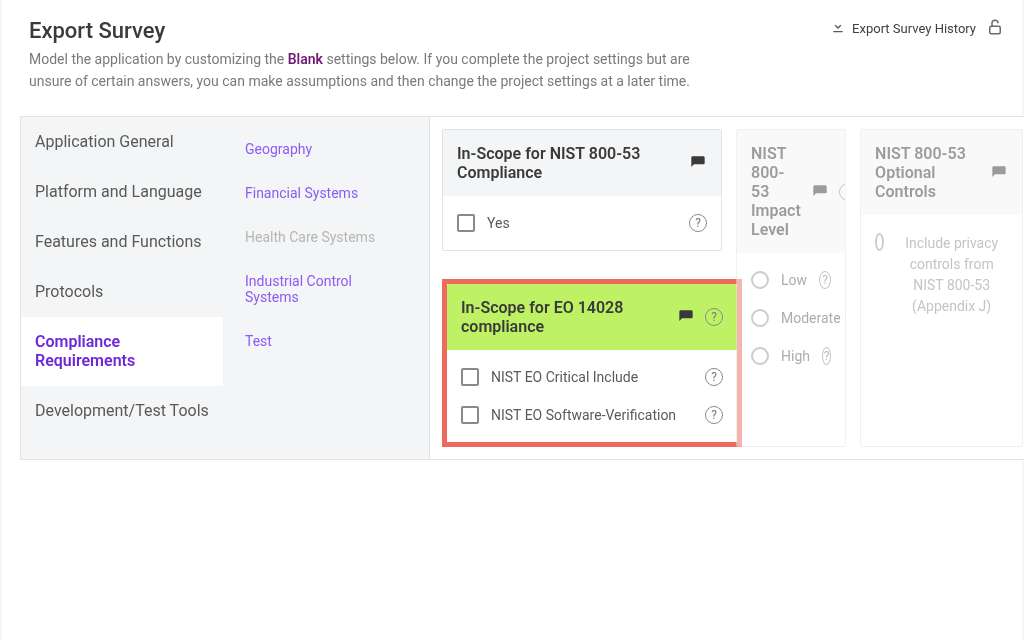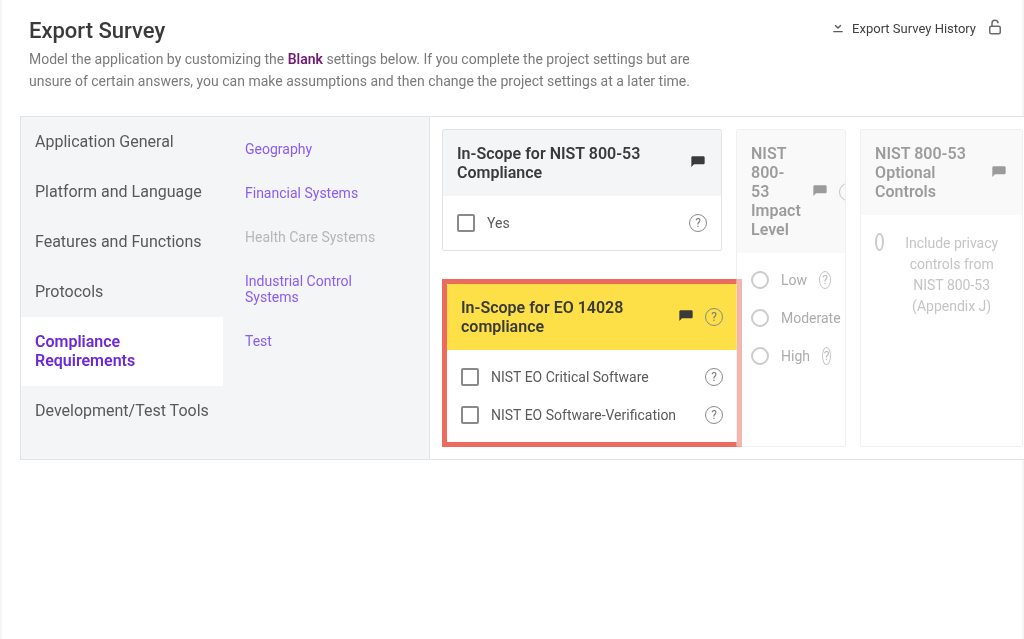--- a/index.html
+++ b/index.html
@@ -159,36 +159,36 @@
                   <span class="checkbox"></span>
                   <span class="option-label">Yes</span>
                 </div>
                 <span class="help-icon">?</span>
               </div>
             </div>
           </div>
 
           <div class="highlighted">
             <div class="card">
-              <div class="card-head" style="background:#fde047;">
+              <div class="card-head" style="background:#bef264;">
                 <div class="card-head-title">In-Scope for EO 14028 compliance</div>
                 <div class="card-head-icons">
                   <span class="comment-icon">
                     <svg width="18" height="16" viewBox="0 0 24 24" fill="#3a3a3a">
                         <path d="M20 2H4c-1.1 0-2 .9-2 2v14l4-4h14c1.1 0 2-.9 2-2V4c0-1.1-.9-2-2-2z"></path>
                       </svg>
                   </span>
                   <span class="help-icon">?</span>
                 </div>
               </div>
               <div class="card-body">
                 <div class="option-row">
                   <div class="option-left">
                     <span class="checkbox"></span>
-                    <span class="option-label">NIST EO Critical Software</span>
+                    <span class="option-label">NIST EO Critical Include</span>
                   </div>
                   <span class="help-icon">?</span>
                 </div>
                 <div class="option-row">
                   <div class="option-left">
                     <span class="checkbox"></span>
                     <span class="option-label">NIST EO Software-Verification</span>
                   </div>
                   <span class="help-icon">?</span>
                 </div>

